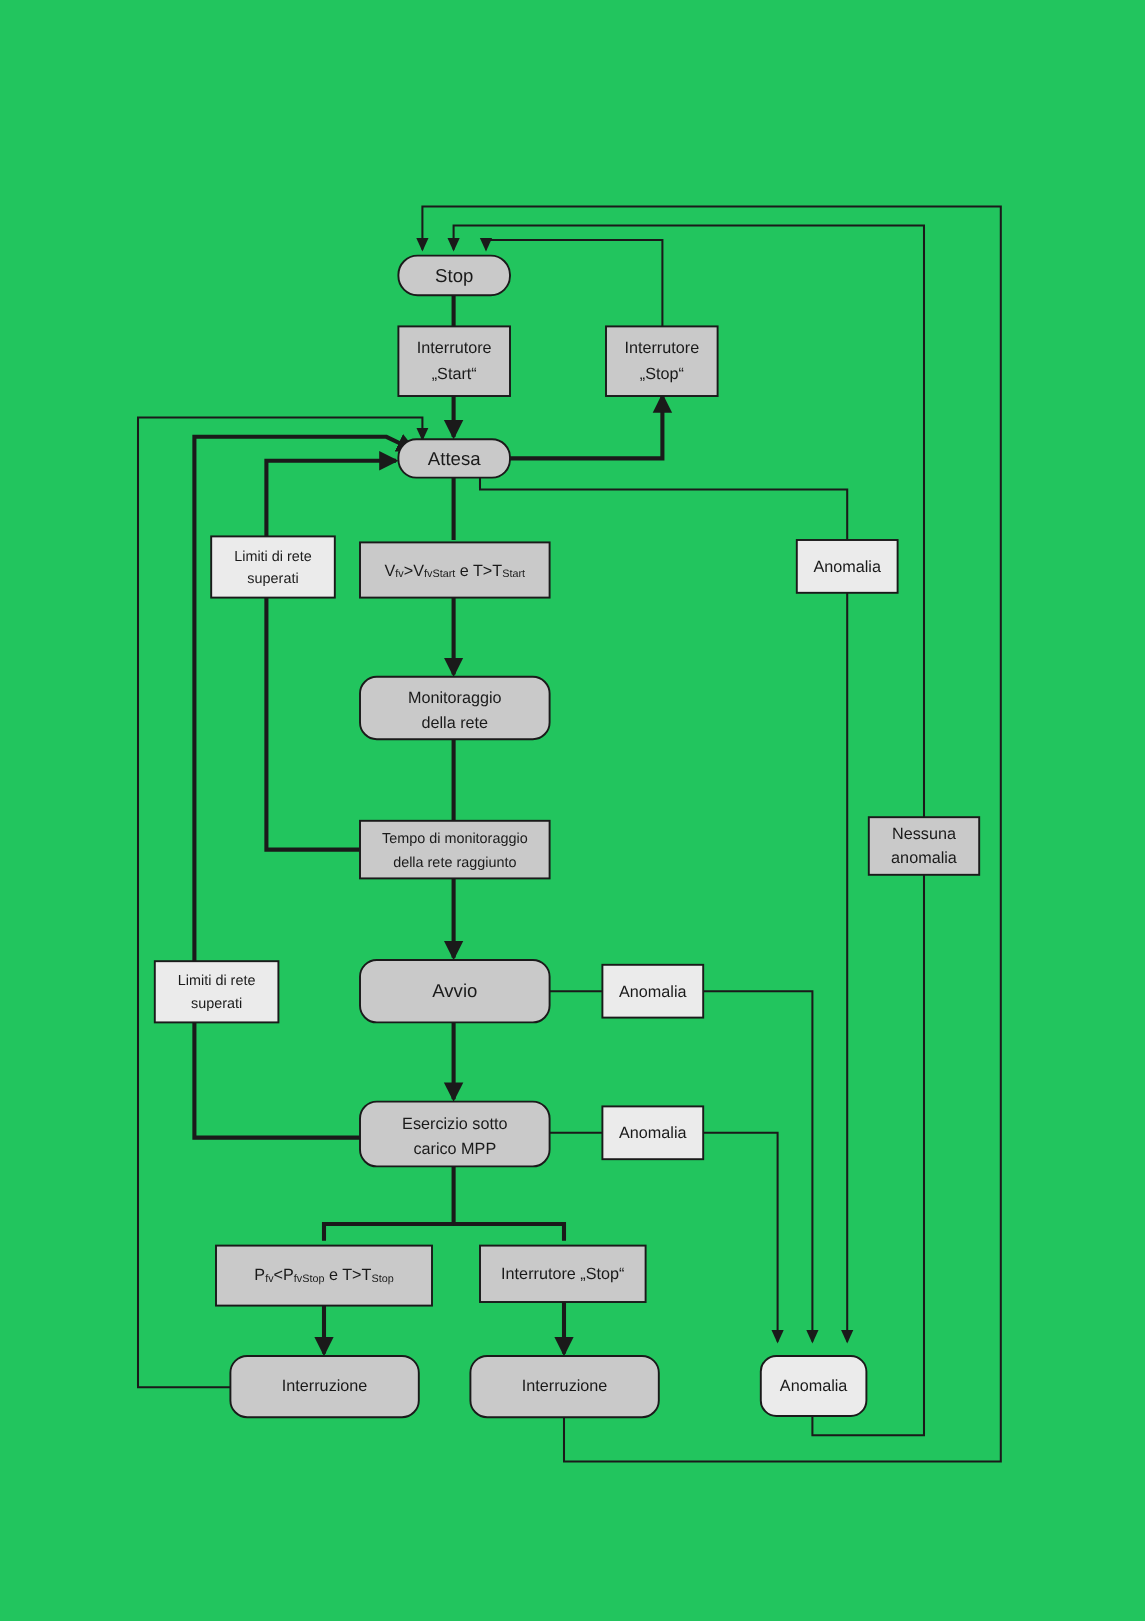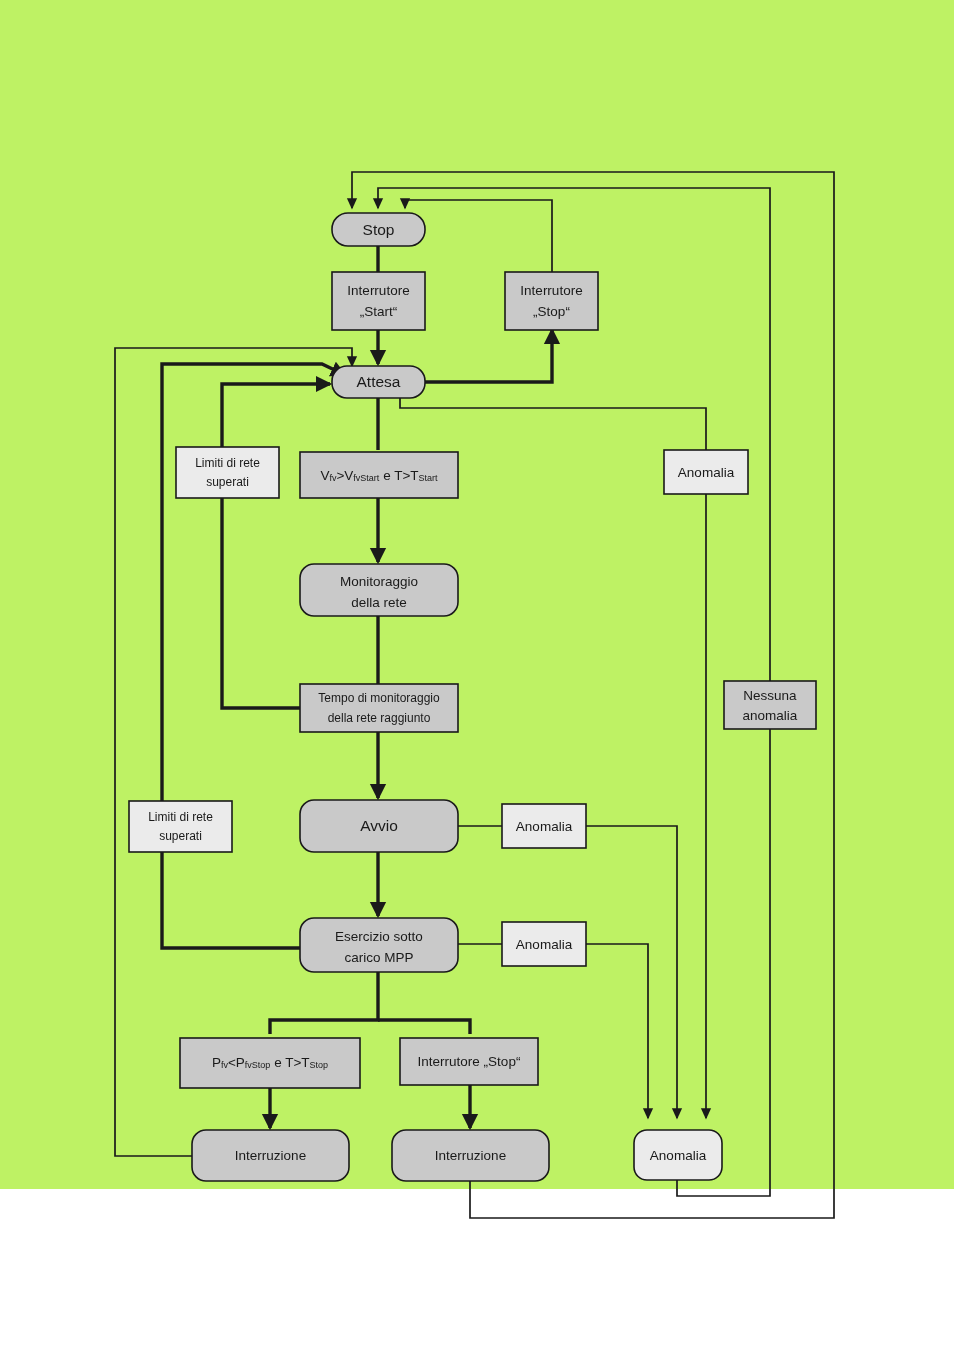--- a/index.html
+++ b/index.html
@@ -9,22 +9,22 @@
   }
   body {
     width: 954px;
     height: 1351px;
     font-family: "Liberation Sans", sans-serif;
     overflow: hidden;
   }
   #diagram-root {
     position: relative;
     width: 954px;
-    height: 1189px;
-    background: #bef264;
+    height: 1351px;
+    background: #22c55e;
   }
   svg#flowchart {
     position: absolute;
     top: 0;
     left: 0;
     width: 954px;
     height: 1351px;
   }
   .node-rect {
     stroke: #1a1a1a;

